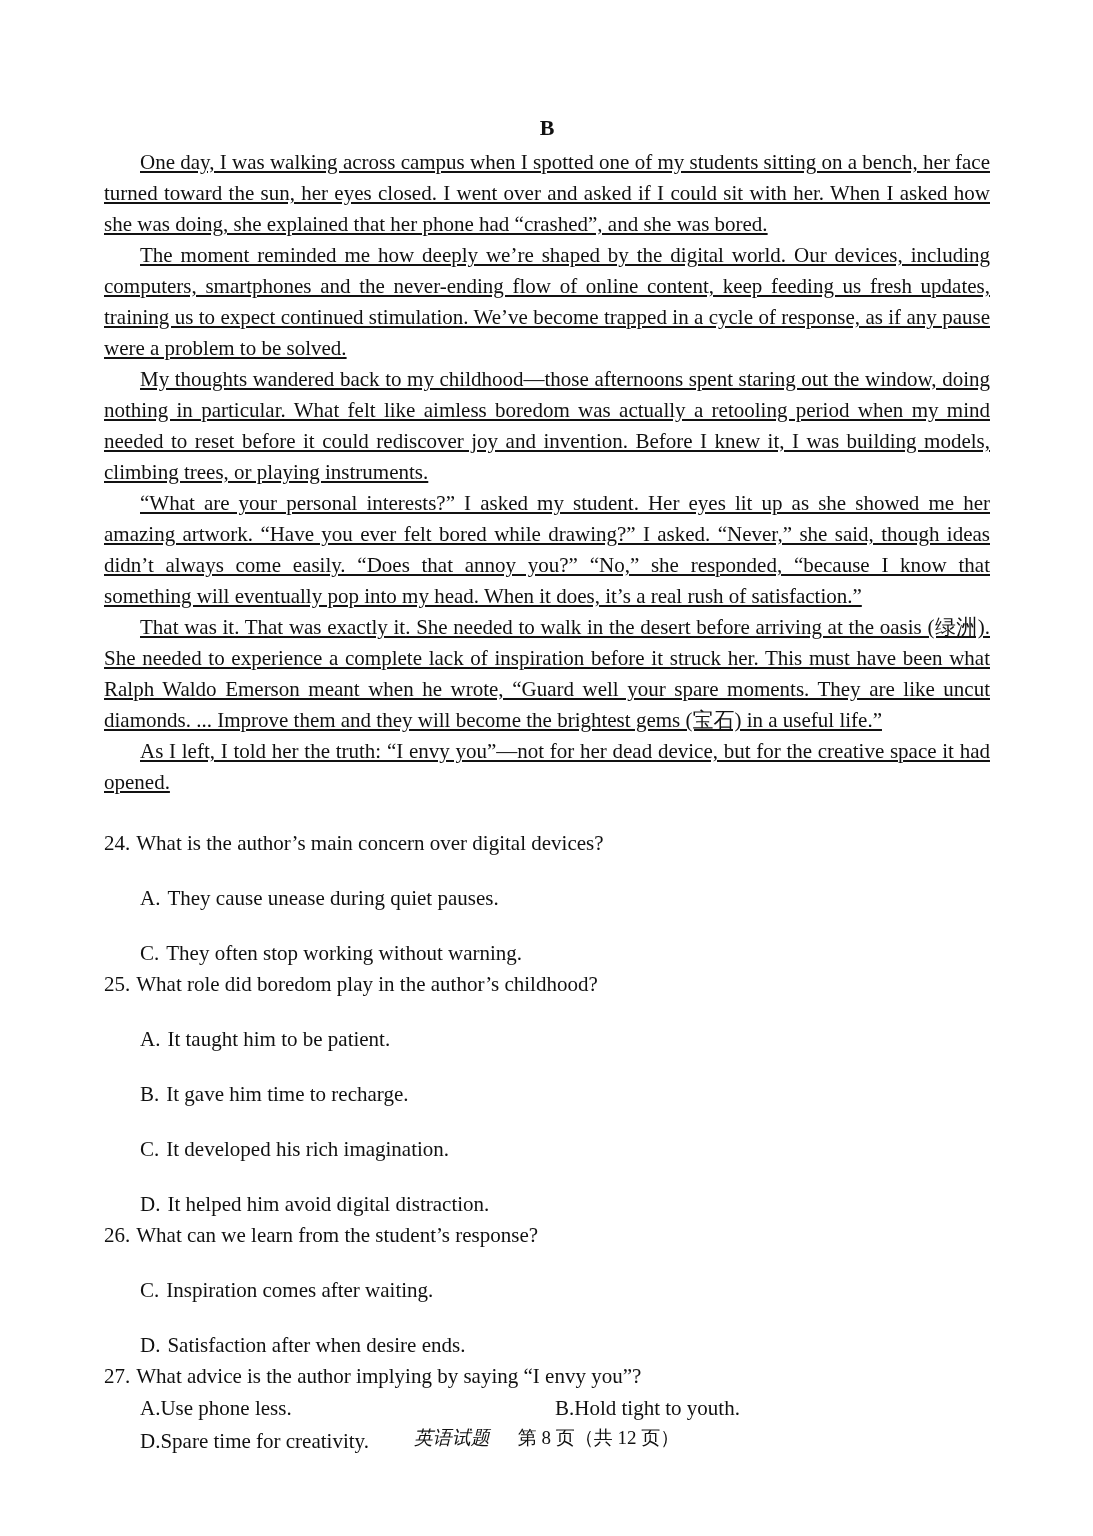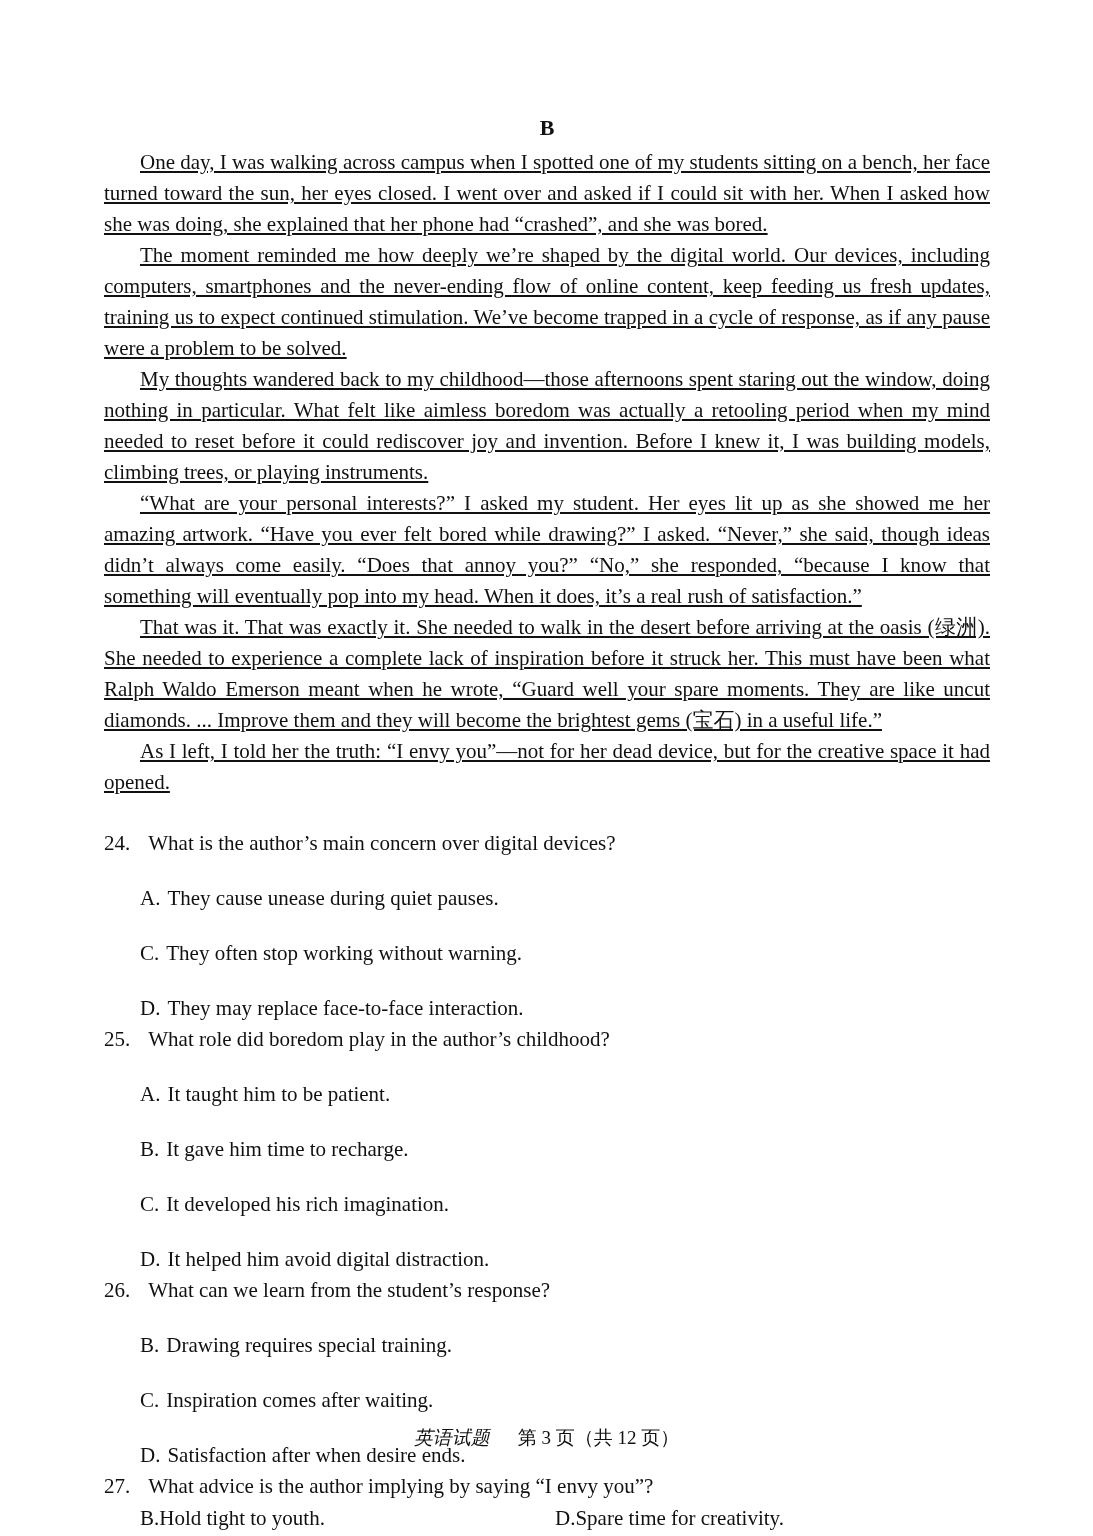--- a/index.html
+++ b/index.html
@@ -31,21 +31,21 @@
   }
   .passage p {
     text-align: justify;
     text-indent: 36px;
     text-decoration: underline;
   }
   .questions {
     margin-top: 30px;
   }
   .question-line { }
-  .question-line .q-num { margin-right: 18px; }
+  .question-line .q-num { margin-right: 6px; }
   .option-row {
     padding-left: 36px;
     margin-top: 24px;
   }
   .option-row .opt-label { margin-right: 7px; }
   .options-grid {
     padding-left: 36px;
     display: grid;
     grid-template-columns: 415px 1fr;
   }
@@ -87,23 +87,20 @@
       <div class="question">
         <div class="question-line">
           <span class="q-num">24.</span><span>What is the author’s main concern over digital devices?</span>
         </div>
         <div class="option-row">
           <span class="opt-label">A.</span><span>They cause unease during quiet pauses.</span>
         </div>
         <div class="option-row">
           <span class="opt-label">C.</span><span>They often stop working without warning.</span>
         </div>
-        <div class="option-row">
-          <span class="opt-label">D.</span><span>They may replace face-to-face interaction.</span>
-        </div>
       </div>
 
       <div class="question">
         <div class="question-line">
           <span class="q-num">25.</span><span>What role did boredom play in the author’s childhood?</span>
         </div>
         <div class="option-row">
           <span class="opt-label">A.</span><span>It taught him to be patient.</span>
         </div>
         <div class="option-row">
@@ -115,43 +112,43 @@
         <div class="option-row">
           <span class="opt-label">D.</span><span>It helped him avoid digital distraction.</span>
         </div>
       </div>
 
       <div class="question">
         <div class="question-line">
           <span class="q-num">26.</span><span>What can we learn from the student’s response?</span>
         </div>
         <div class="option-row">
-          <span class="opt-label">B.</span><span>Drawing requires special training.</span>
-        </div>
-        <div class="option-row">
           <span class="opt-label">C.</span><span>Inspiration comes after waiting.</span>
         </div>
         <div class="option-row">
           <span class="opt-label">D.</span><span>Satisfaction after when desire ends.</span>
         </div>
       </div>
 
       <div class="question">
         <div class="question-line">
           <span class="q-num">27.</span><span>What advice is the author implying by saying “I envy you”?</span>
         </div>
         <div class="options-grid">
           <div class="grid-opt">
+            <span class="opt-label">A.</span><span>Use phone less.</span>
+          </div>
+          <div class="grid-opt">
             <span class="opt-label">B.</span><span>Hold tight to youth.</span>
           </div>
           <div class="grid-opt">
             <span class="opt-label">D.</span><span>Spare time for creativity.</span>
           </div>
         </div>
       </div>
 
     </div>
   </div>
 
   <div class="footer">
-    <span class="footer-title">英语试题</span><span>第 3 页（共 12 页）</span>
+    <span class="footer-title">英语试题</span><span>第 8 页（共 12 页）</span>
   </div>
 </div>
 
 </body></html>

